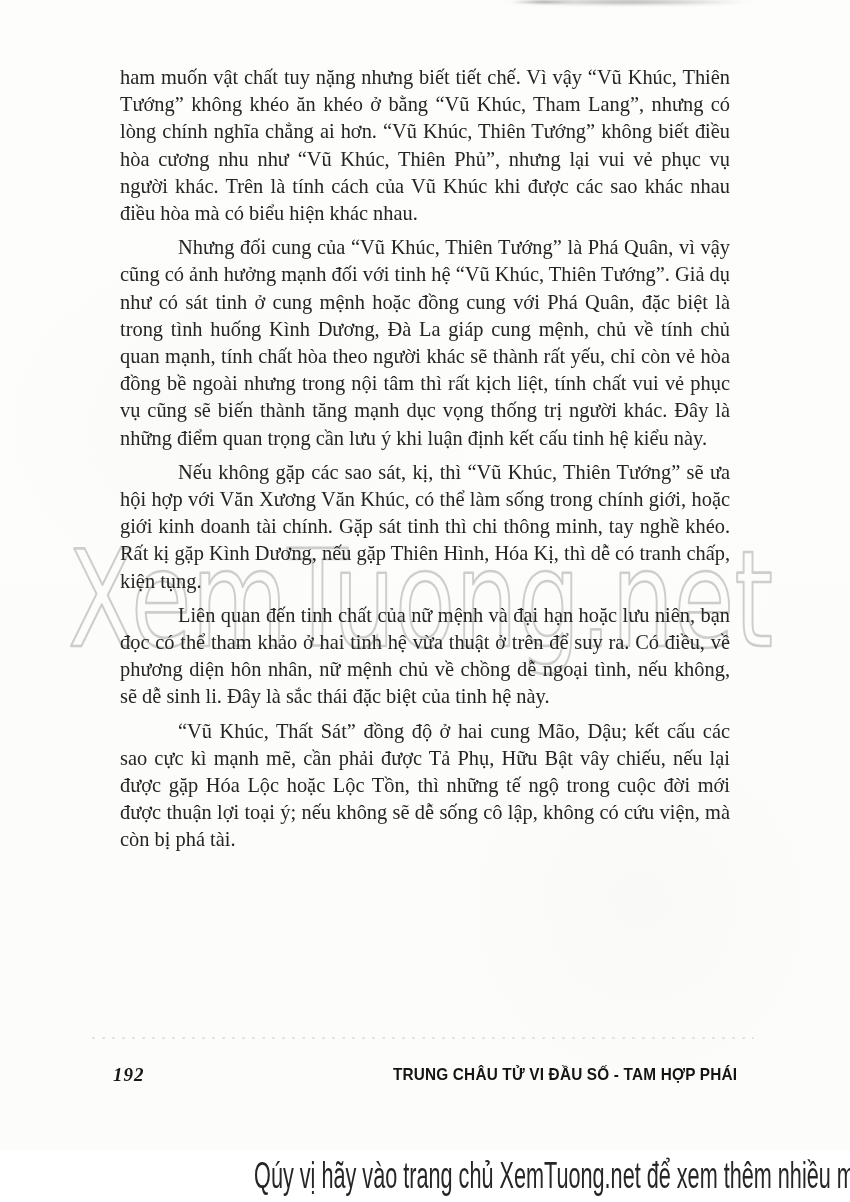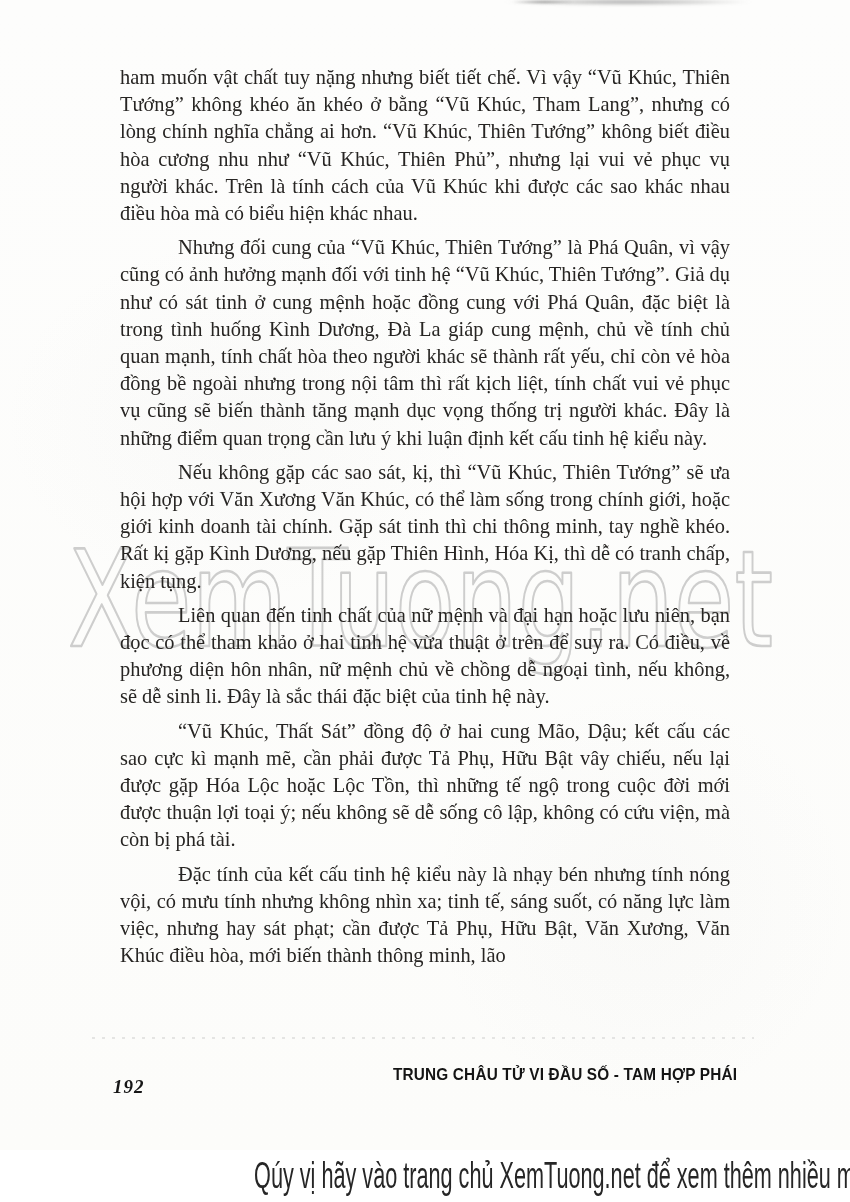--- a/index.html
+++ b/index.html
@@ -42,21 +42,21 @@
   }
   .text-column p{margin:7px;}
   .text-column p.indent{text-indent:58px;}
   .text-column p.heading{font-weight:bold;margin-top:25px;}
   .page-footer{
     position:absolute;left:113px;right:113px;top:1063px;height:24px;color:#161616;
   }
   .page-number{
     position:absolute;left:0;top:1px;
     font-family:"Liberation Serif","DejaVu Serif",serif;
-    font-style:italic;font-weight:bold;font-size:19px;letter-spacing:1px;margin-top:12px;
+    font-style:italic;font-weight:bold;font-size:19px;letter-spacing:1px;
   }
   .running-title{
     position:absolute;right:0;top:2px;white-space:nowrap;
     font-family:"Liberation Sans","DejaVu Sans",sans-serif;
     font-weight:bold;font-size:16.5px;letter-spacing:0.2px;
     transform:scaleX(0.93);transform-origin:right center;
     color:#141414;
   }
   .promo-banner{
     position:absolute;left:0;right:0;top:1150px;height:52px;
@@ -81,21 +81,20 @@
   <svg class="watermark" width="850" height="1202" viewBox="0 0 850 1202">
     <text x="68" y="646" font-size="134" textLength="705" lengthAdjust="spacingAndGlyphs" font-family="DejaVu Sans, sans-serif" font-weight="normal" fill="none" stroke-width="2.6" stroke-linejoin="round" opacity="0.55" stroke="#a8a8a8">XemTuong.net</text>
   </svg>
 
   <div class="text-column" id="paragraphs">
       <p class="">ham muốn vật chất tuy nặng nhưng biết tiết chế. Vì vậy “Vũ Khúc, Thiên Tướng” không khéo ăn khéo ở bằng “Vũ Khúc, Tham Lang”, nhưng có lòng chính nghĩa chẳng ai hơn. “Vũ Khúc, Thiên Tướng” không biết điều hòa cương nhu như “Vũ Khúc, Thiên Phủ”, nhưng lại vui vẻ phục vụ người khác. Trên là tính cách của Vũ Khúc khi được các sao khác nhau điều hòa mà có biểu hiện khác nhau.</p>
       <p class="indent">Nhưng đối cung của “Vũ Khúc, Thiên Tướng” là Phá Quân, vì vậy cũng có ảnh hưởng mạnh đối với tinh hệ “Vũ Khúc, Thiên Tướng”. Giả dụ như có sát tinh ở cung mệnh hoặc đồng cung với Phá Quân, đặc biệt là trong tình huống Kình Dương, Đà La giáp cung mệnh, chủ về tính chủ quan mạnh, tính chất hòa theo người khác sẽ thành rất yếu, chỉ còn vẻ hòa đồng bề ngoài nhưng trong nội tâm thì rất kịch liệt, tính chất vui vẻ phục vụ cũng sẽ biến thành tăng mạnh dục vọng thống trị người khác. Đây là những điểm quan trọng cần lưu ý khi luận định kết cấu tinh hệ kiểu này.</p>
       <p class="indent">Nếu không gặp các sao sát, kị, thì “Vũ Khúc, Thiên Tướng” sẽ ưa hội hợp với Văn Xương Văn Khúc, có thể làm sống trong chính giới, hoặc giới kinh doanh tài chính. Gặp sát tinh thì chi thông minh, tay nghề khéo. Rất kị gặp Kình Dương, nếu gặp Thiên Hình, Hóa Kị, thì dễ có tranh chấp, kiện tụng.</p>
       <p class="indent">Liên quan đến tinh chất của nữ mệnh và đại hạn hoặc lưu niên, bạn đọc có thể tham khảo ở hai tinh hệ vừa thuật ở trên để suy ra. Có điều, về phương diện hôn nhân, nữ mệnh chủ về chồng dễ ngoại tình, nếu không, sẽ dễ sinh li. Đây là sắc thái đặc biệt của tinh hệ này.</p>
       <p class="indent">“Vũ Khúc, Thất Sát” đồng độ ở hai cung Mão, Dậu; kết cấu các sao cực kì mạnh mẽ, cần phải được Tả Phụ, Hữu Bật vây chiếu, nếu lại được gặp Hóa Lộc hoặc Lộc Tồn, thì những tế ngộ trong cuộc đời mới được thuận lợi toại ý; nếu không sẽ dễ sống cô lập, không có cứu viện, mà còn bị phá tài.</p>
-      <p class="indent">Đặc tính của kết cấu tinh hệ kiểu này là nhạy bén nhưng tính nóng vội, có mưu tính nhưng không nhìn xa; tinh tế, sáng suốt, có năng lực làm việc, nhưng hay sát phạt; cần được Tả Phụ, Hữu Bật, Văn Xương, Văn Khúc điều hòa, mới biến thành thông minh, lão</p>
     </div>
 
   <div class="noise-line"></div>
 
   <div class="page-footer">
     <span class="page-number">192</span>
     <span class="running-title">TRUNG CHÂU TỬ VI ĐẦU SỐ - TAM HỢP PHÁI</span>
   </div>
 
   <div class="promo-banner">

